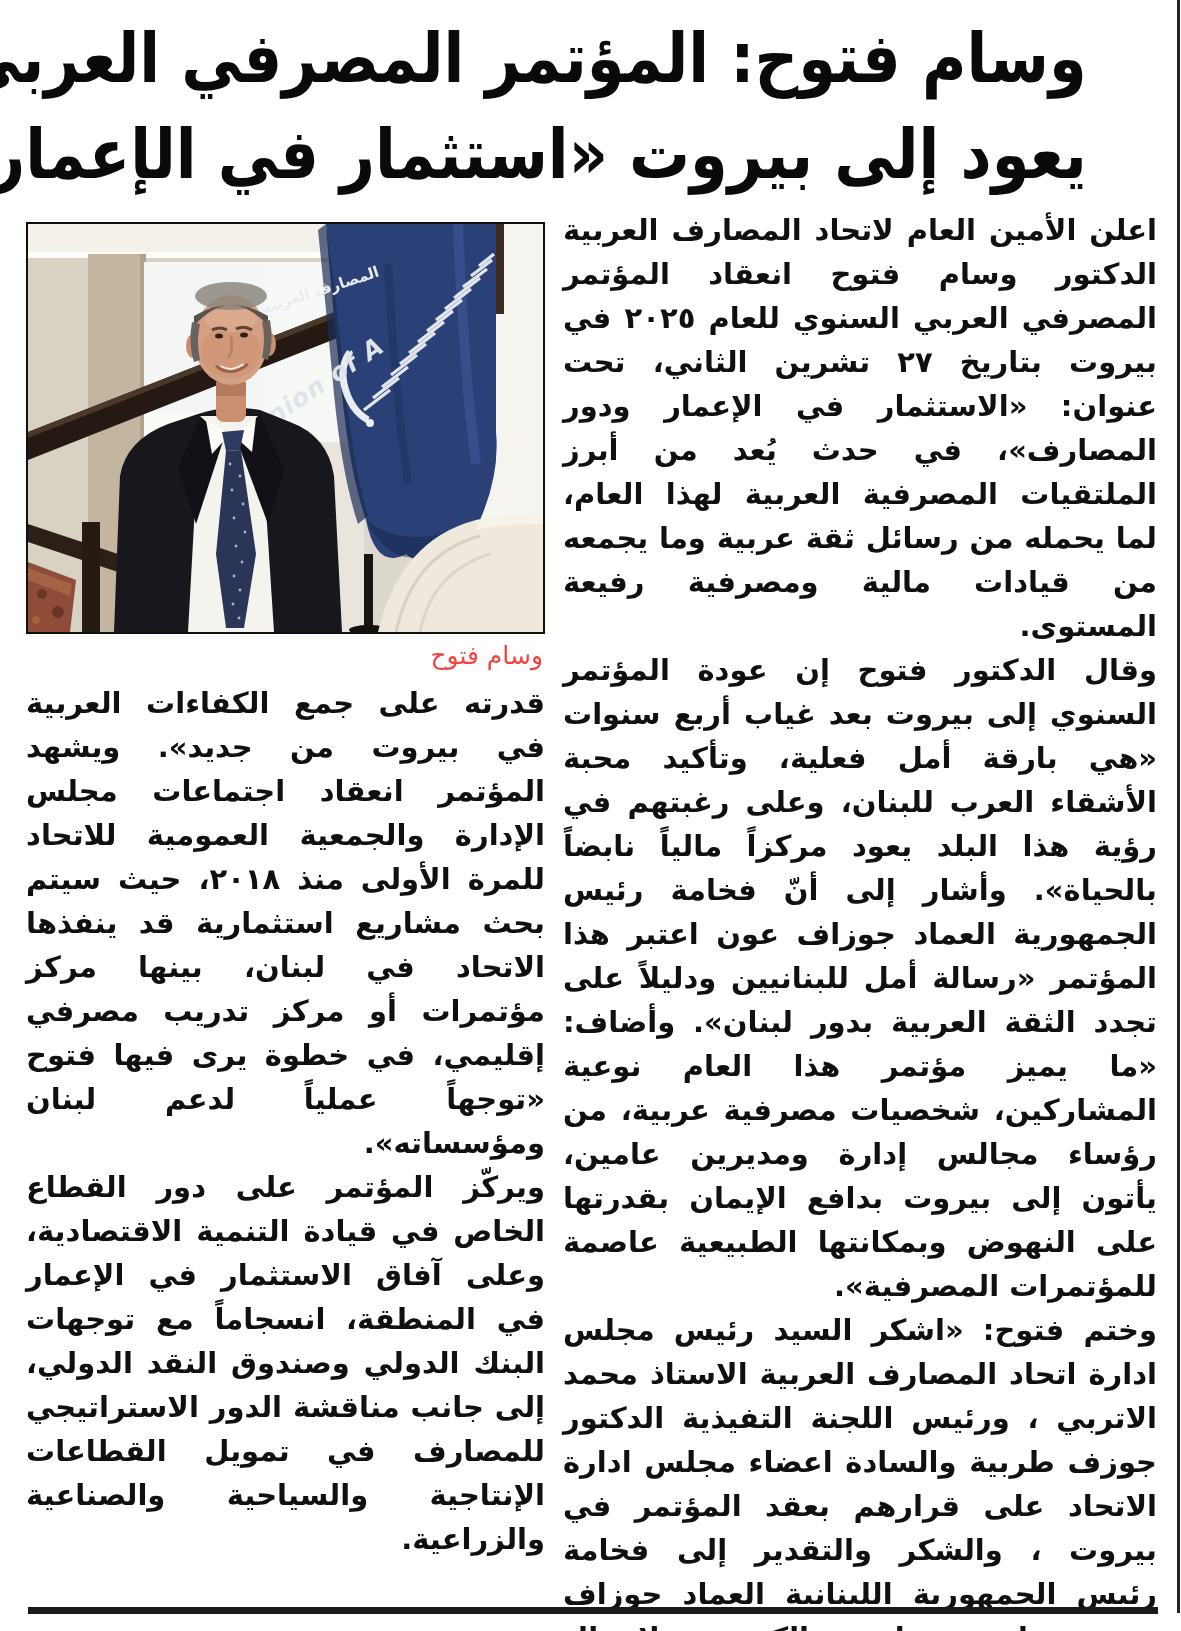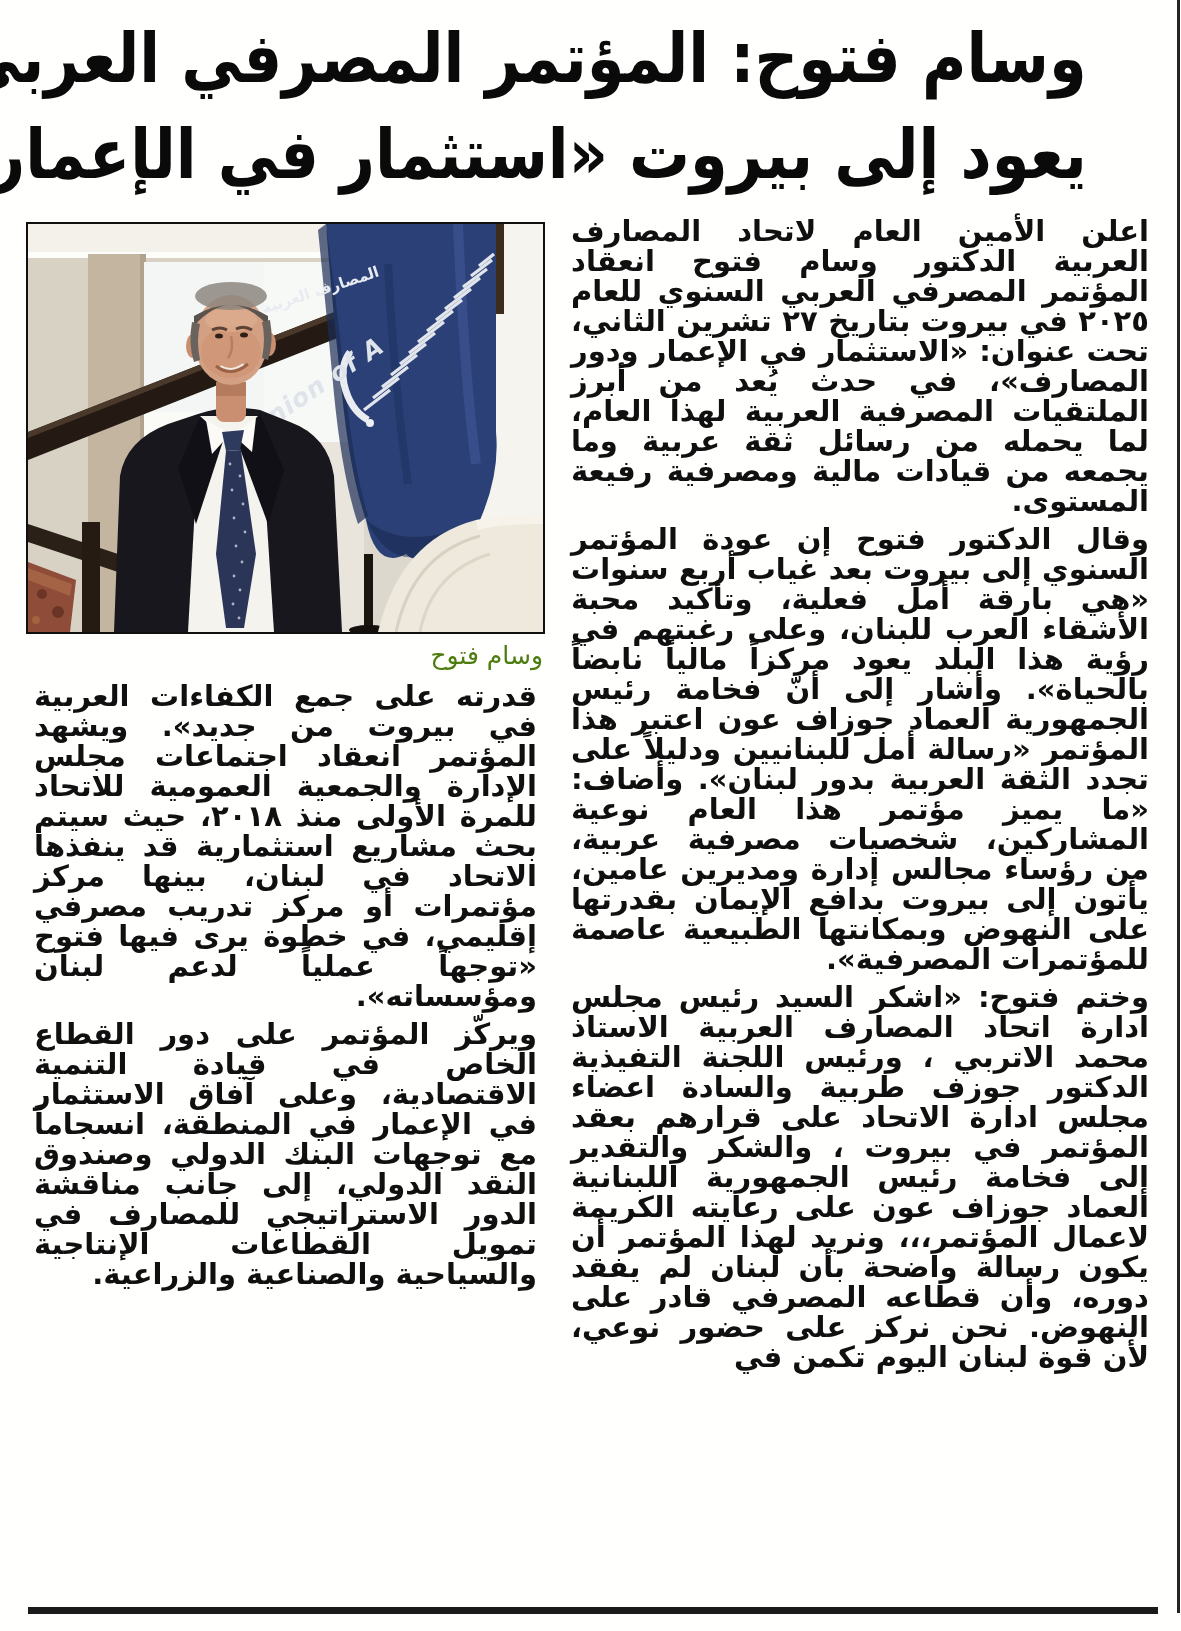--- a/index.html
+++ b/index.html
@@ -15,34 +15,34 @@
   .headline {
     position:absolute; top:10px; left:18px; right:26px;
     text-align:center; direction:rtl; font-weight:700; color:#0a0a0a;
   }
   .hl-line {
     display:block; font-size:69px; line-height:96px; white-space:nowrap;
     transform:scaleX(.88); transform-origin:50% 50%; letter-spacing:-1px;
   }
 
   .col { position:absolute; direction:rtl; text-align:justify; font-weight:700; }
-  .col p.para { margin:8px; font-size:29px; line-height:30px; }
+  .col p.para { margin:0; font-size:29px; line-height:44px; }
 
   .col-right { top:208px; right:24px; width:594px; }
   .col-left  { top:222px; left:26px;  width:519px; }
 
   figure.photo { margin:0; padding:0; }
   .photo-frame {
     display:block; width:519px; height:412px;
     border:2px solid #101010; background:#e9e5dc;
   }
   figcaption {
     direction:rtl; text-align:right;
     font-size:25px; font-weight:400; line-height:30px;
-    color:#4d7c0f; margin:7px 2px 10px 0;
+    color:#ef4444; margin:7px 2px 10px 0;
   }
   svg text { font-family:"DejaVu Sans", sans-serif; }
 </style>
 </head>
 <body>
 
 <div class="page">
 
   <div class="side-rule"></div>
 

